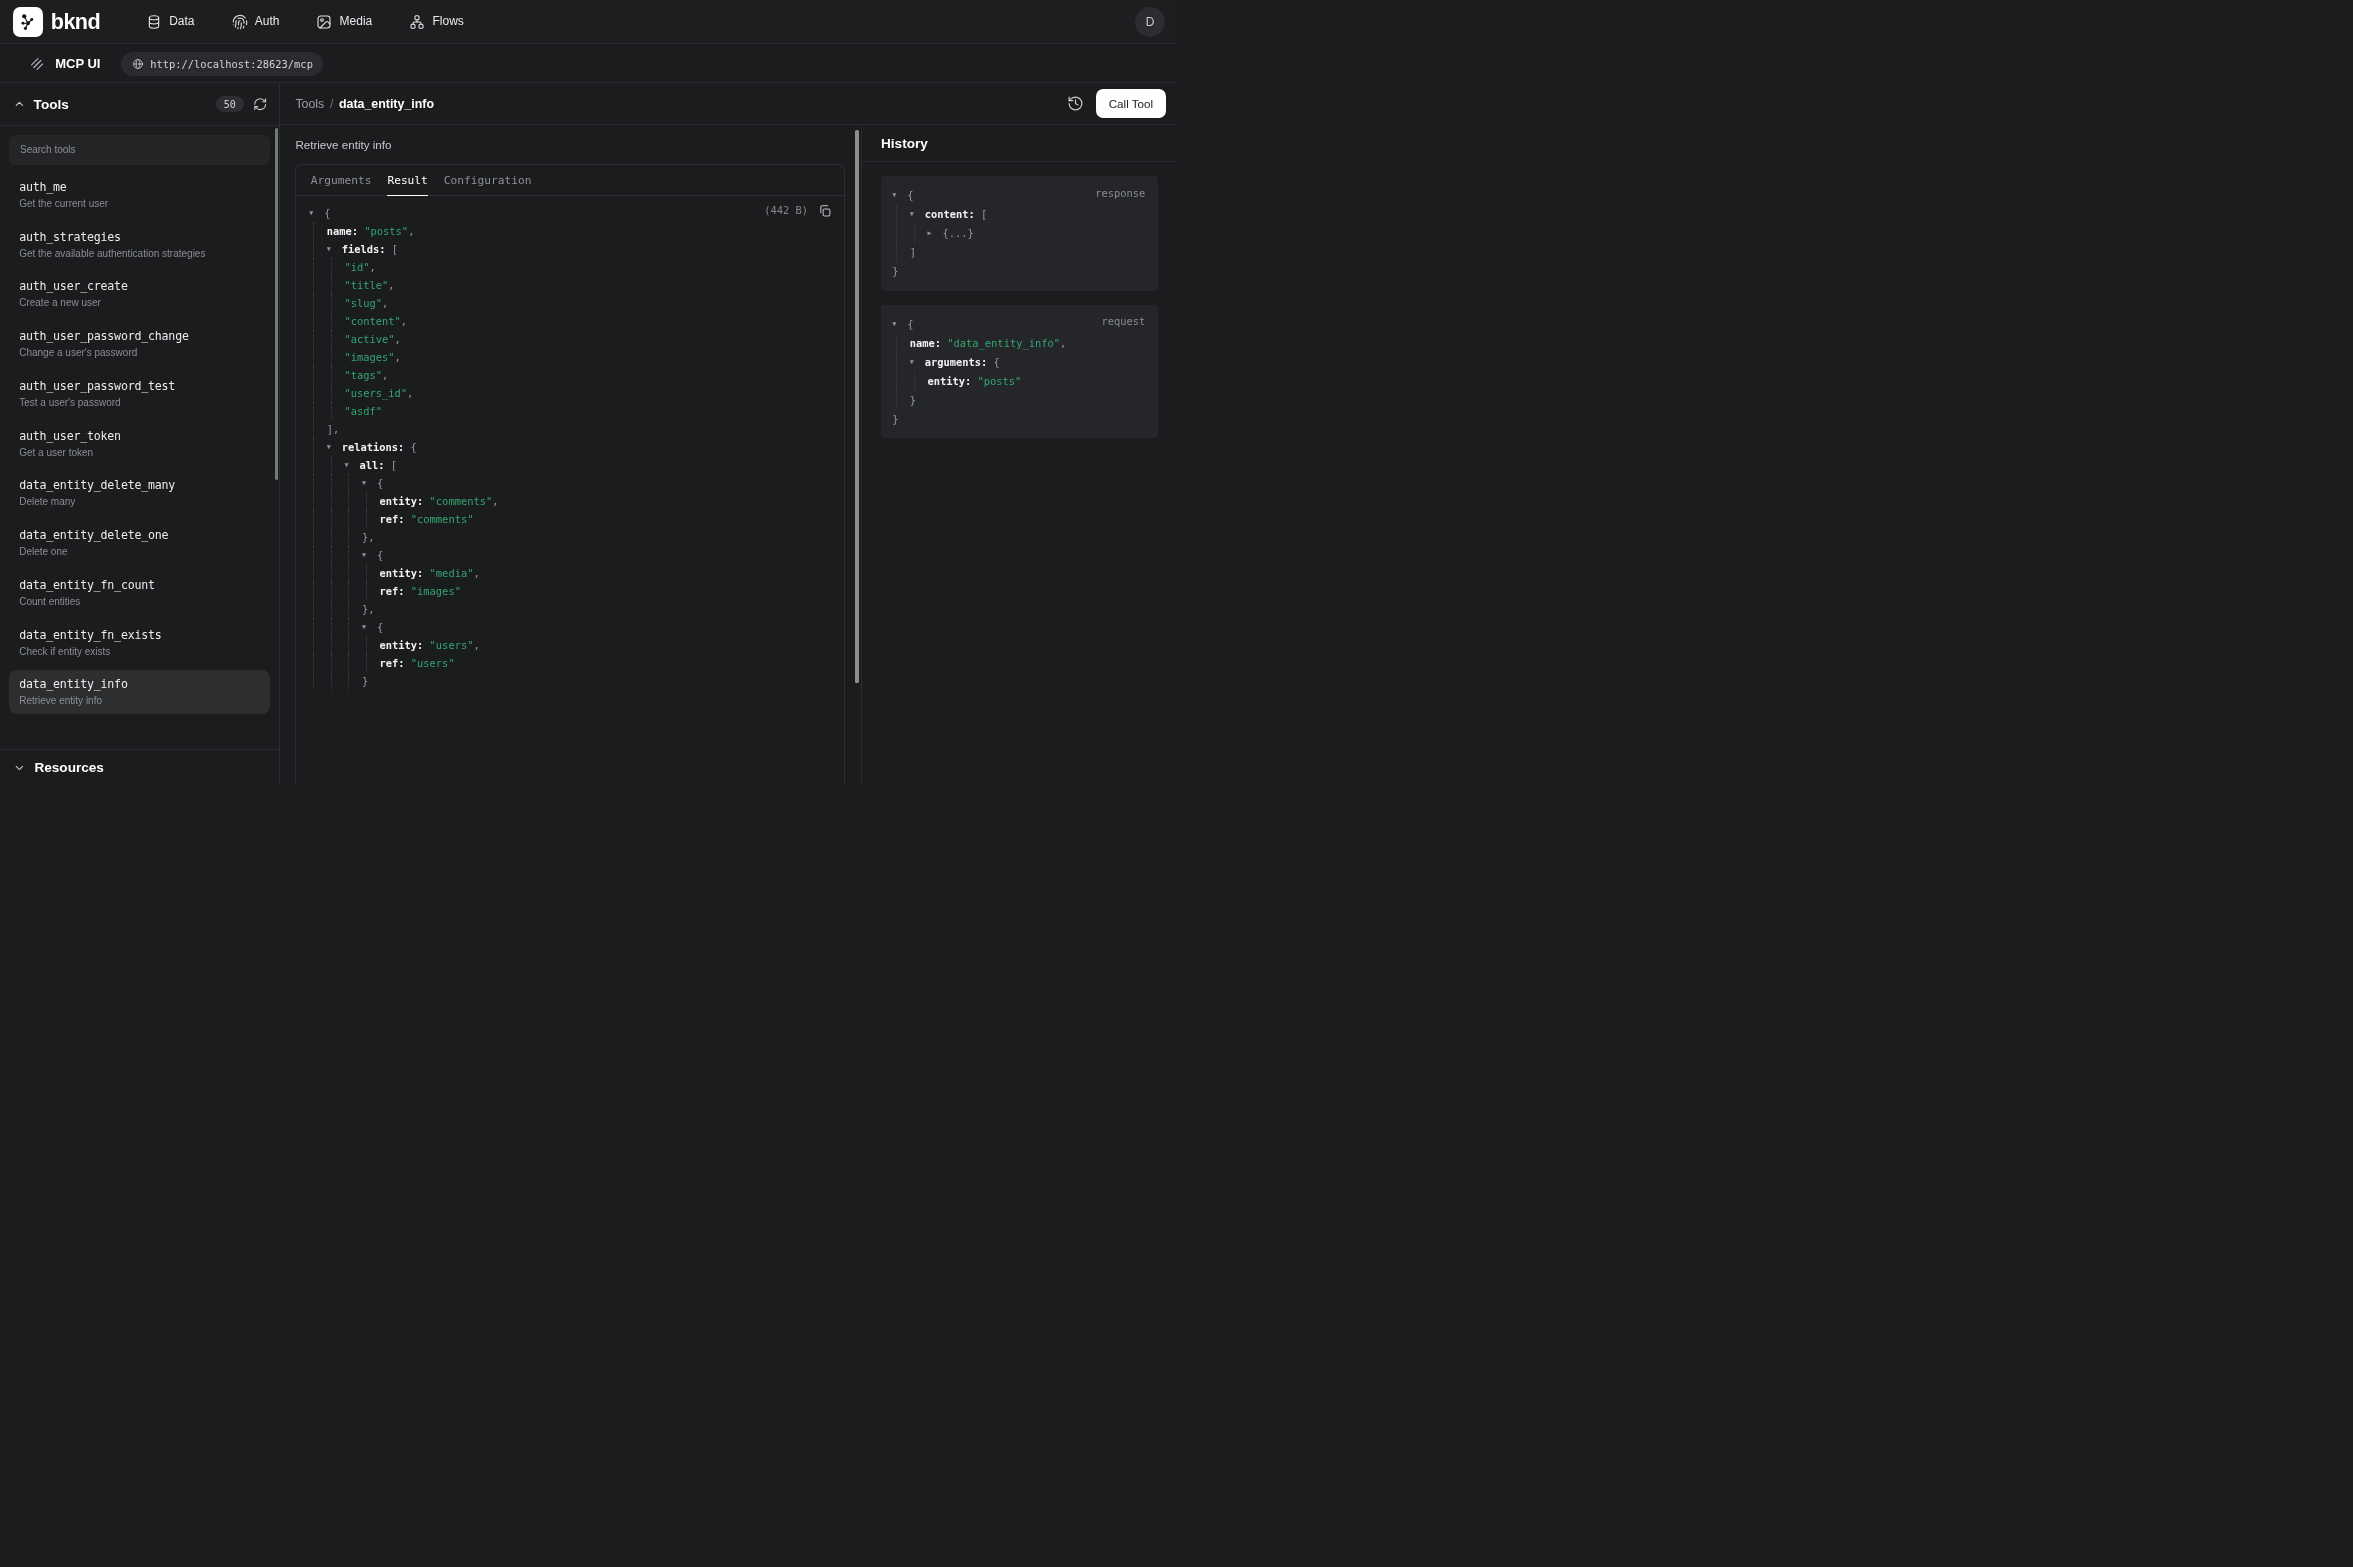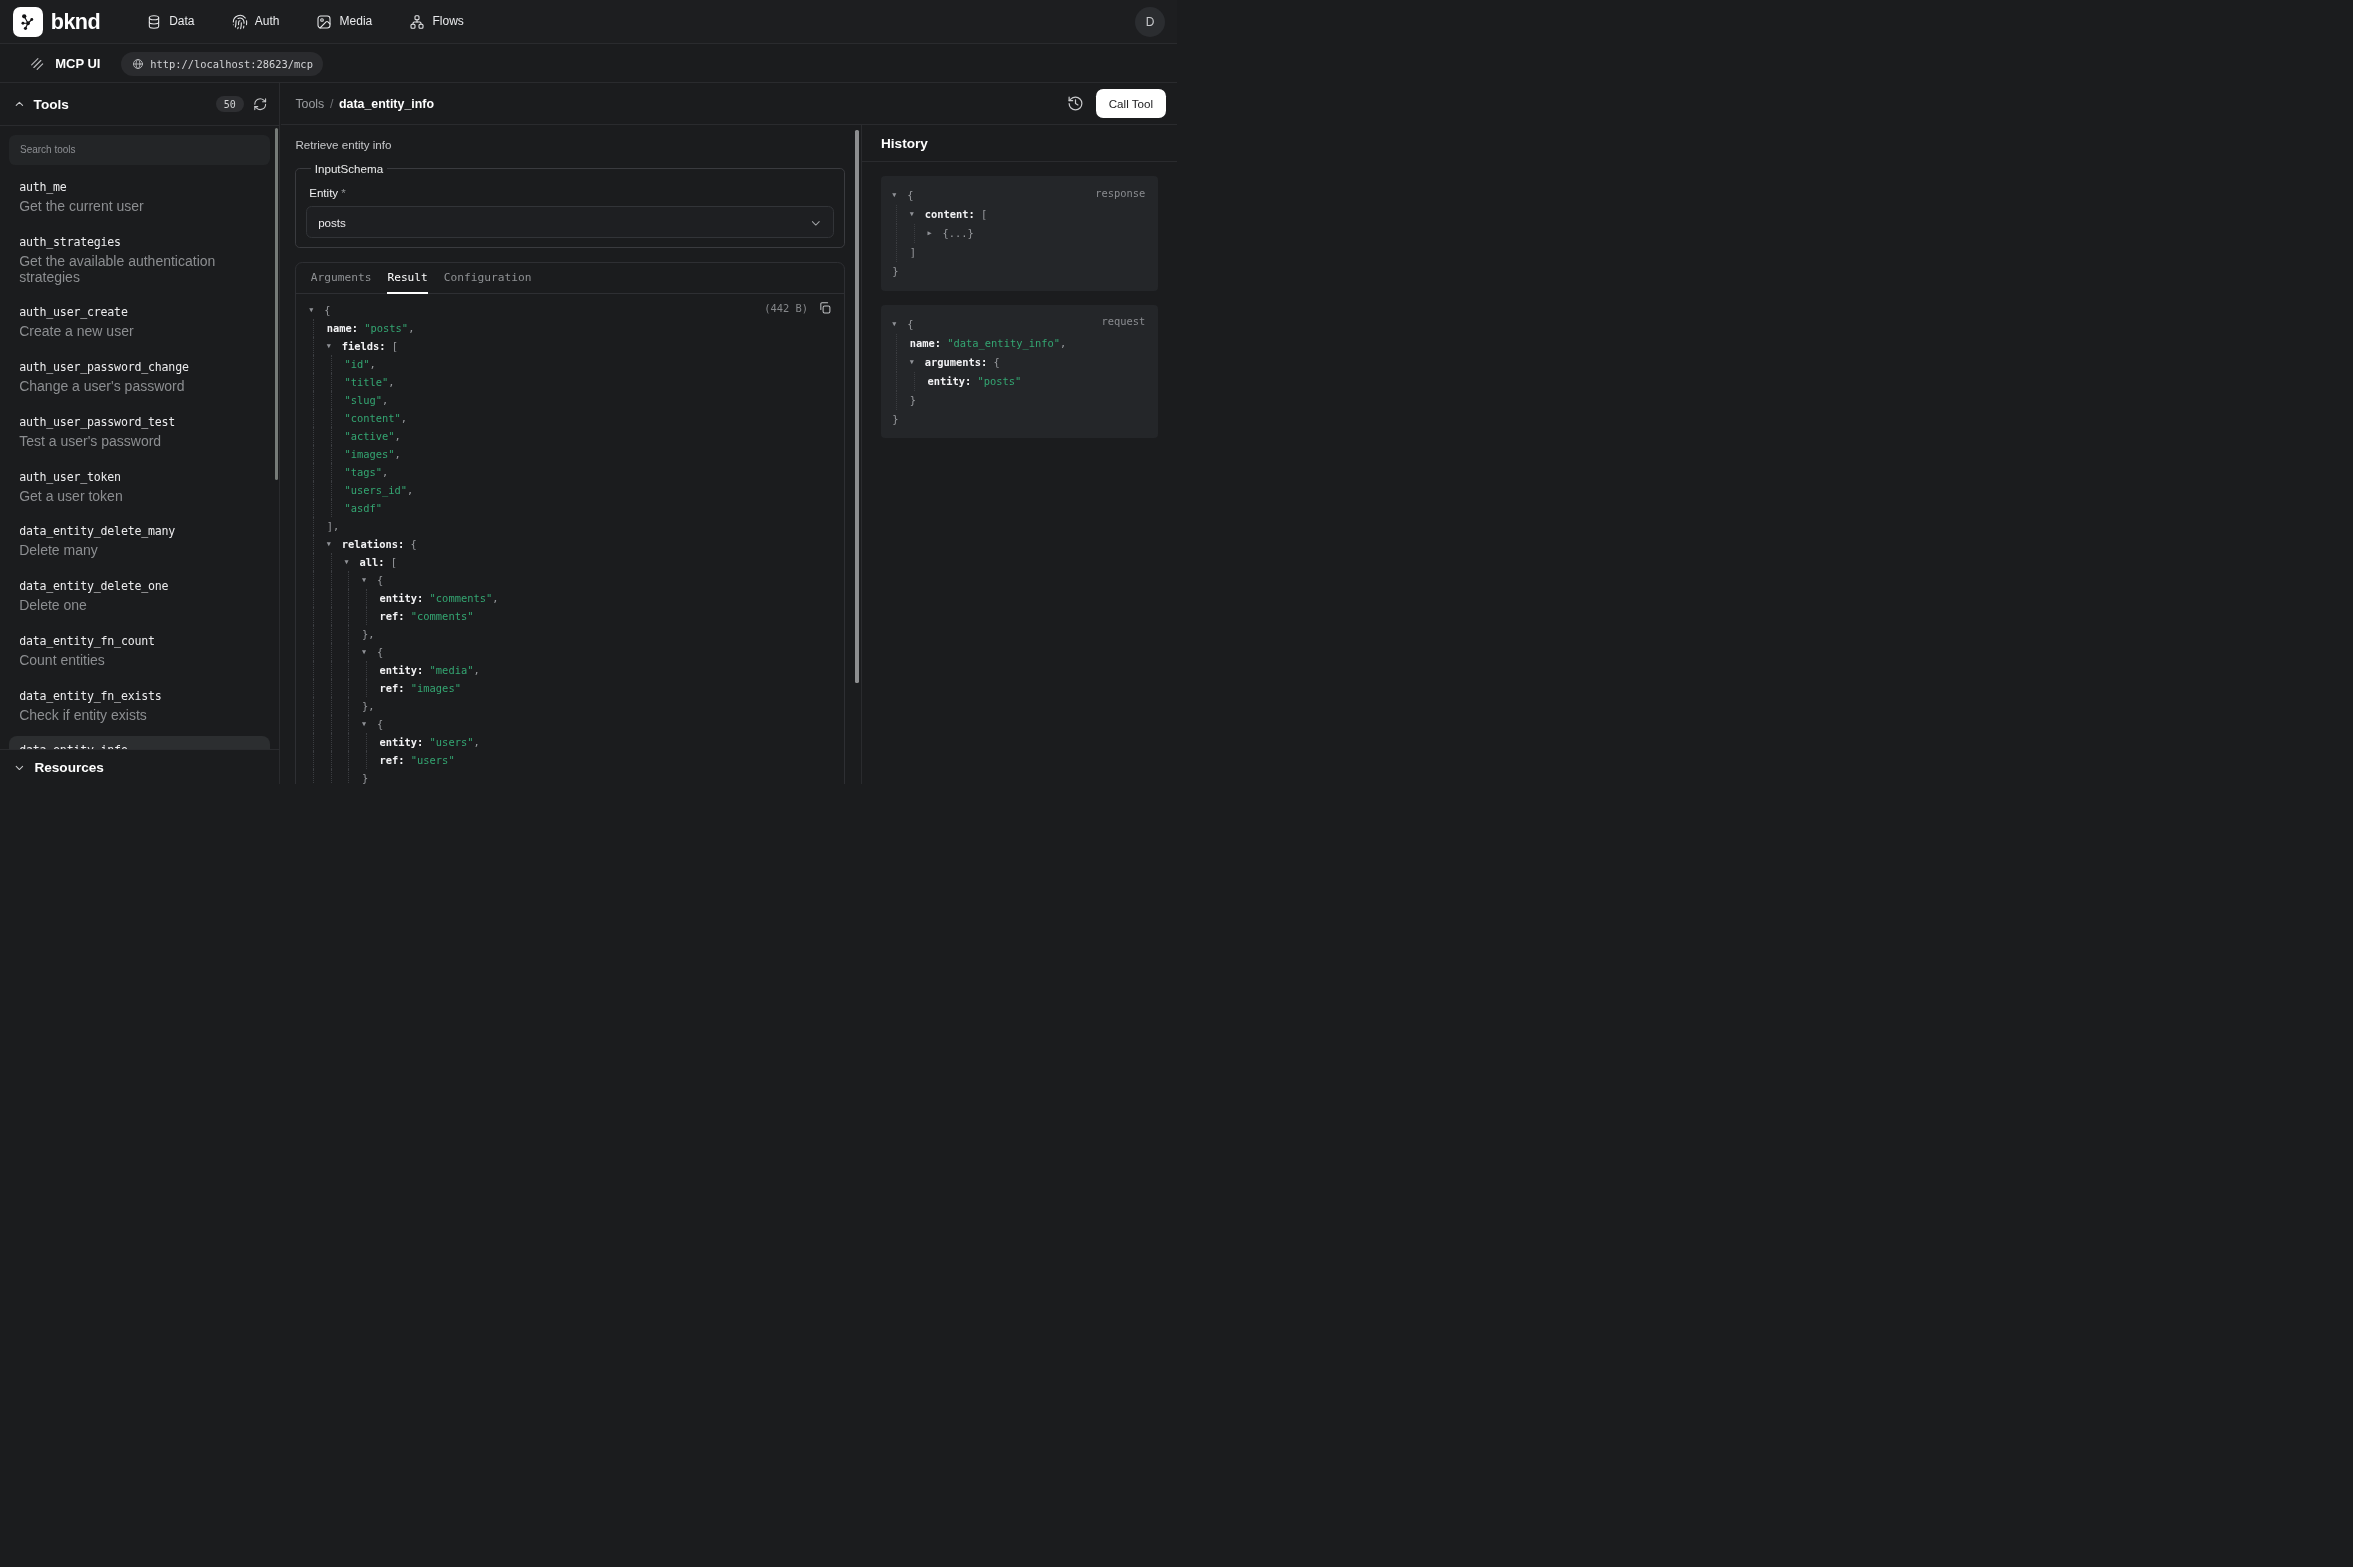--- a/index.html
+++ b/index.html
@@ -42,21 +42,21 @@
   .refresh-btn{background:none;border:none;padding:0;margin-left:9.6px;color:#c7c8ca;cursor:pointer;}
   .sb-scroll{position:absolute;top:42px;bottom:34px;left:0;right:0;overflow:hidden;}
   .sb-thumb{position:absolute;right:0.8px;top:3.2px;width:3.2px;height:352px;background:#767b78;border-radius:1.6px;cursor:pointer;}
   .search{margin:9.6px 8.8px 0;width:calc(100% - 17.6px);box-sizing:border-box;height:30px;background:#232527;border:none;
     border-radius:6.4px;color:#e8e9eb;padding:0 11.2px;font-size:10px;outline:none;}
   .search::placeholder{color:#8d8f93;}
   .sb-list{padding:8px 8.8px 0;}
   .tool-item{padding:7.2px 10.4px;border-radius:8px;margin-bottom:6.4px;cursor:pointer;}
   .tool-item.selected{background:#2c2e30;}
   .tool-name{font-family:"DejaVu Sans Mono",monospace;font-size:11.6px;color:#ececee;letter-spacing:-0.2px;}
-  .tool-desc{font-size:14px;color:#8c8e91;margin-top:4px;}
+  .tool-desc{font-size:10px;color:#8c8e91;margin-top:4px;}
   .sb-resources{position:absolute;bottom:0;left:0;right:0;height:34px;border-top:0.8px solid #2a2b2e;background:#1b1c1e;
     display:flex;align-items:center;gap:8.8px;padding:0 12.8px;cursor:pointer;}
   .sb-resources .title{font-size:13.6px;font-weight:700;color:#fff;}
   .chev{color:#c7c8ca;}
 
   
   .main-header{position:absolute;top:83px;left:281px;right:0;height:42px;border-bottom:0.8px solid #2a2b2e;
     display:flex;align-items:center;padding:0 11.2px 0 14.4px;box-sizing:border-box;}
   .crumb-section{font-size:12.4px;color:#9b9da0;}
   .crumb-sep{font-size:12.4px;color:#707275;margin:0 5.6px;}
@@ -307,34 +307,20 @@
     </button>
     <button class="call-tool">Call Tool</button>
   </span>
 </div>
 
 <main class="main">
   <div class="main-thumb"></div>
 
   <div class="main-desc">Retrieve entity info</div>
 
-  <fieldset class="schema">
-    <legend>InputSchema</legend>
-    <div class="entity-label">
-      <span>Entity</span><span class="req">*</span>
-    </div>
-    <div class="select">
-      <span class="val">posts</span>
-      <span class="chev">
-        <svg width="13.6" height="13.6" viewBox="0 0 24 24" stroke="currentColor" fill="none" stroke-width="1.8" stroke-linecap="round" stroke-linejoin="round">
-            <path d="m6 10 6 6 6-6"></path>
-          </svg>
-      </span>
-    </div>
-  </fieldset>
 
   <div class="result-box">
     <div class="tabs">
 
         <button class="tab">Arguments</button>
 
         <button class="tab active">Result</button>
 
         <button class="tab">Configuration</button>
       </div>

